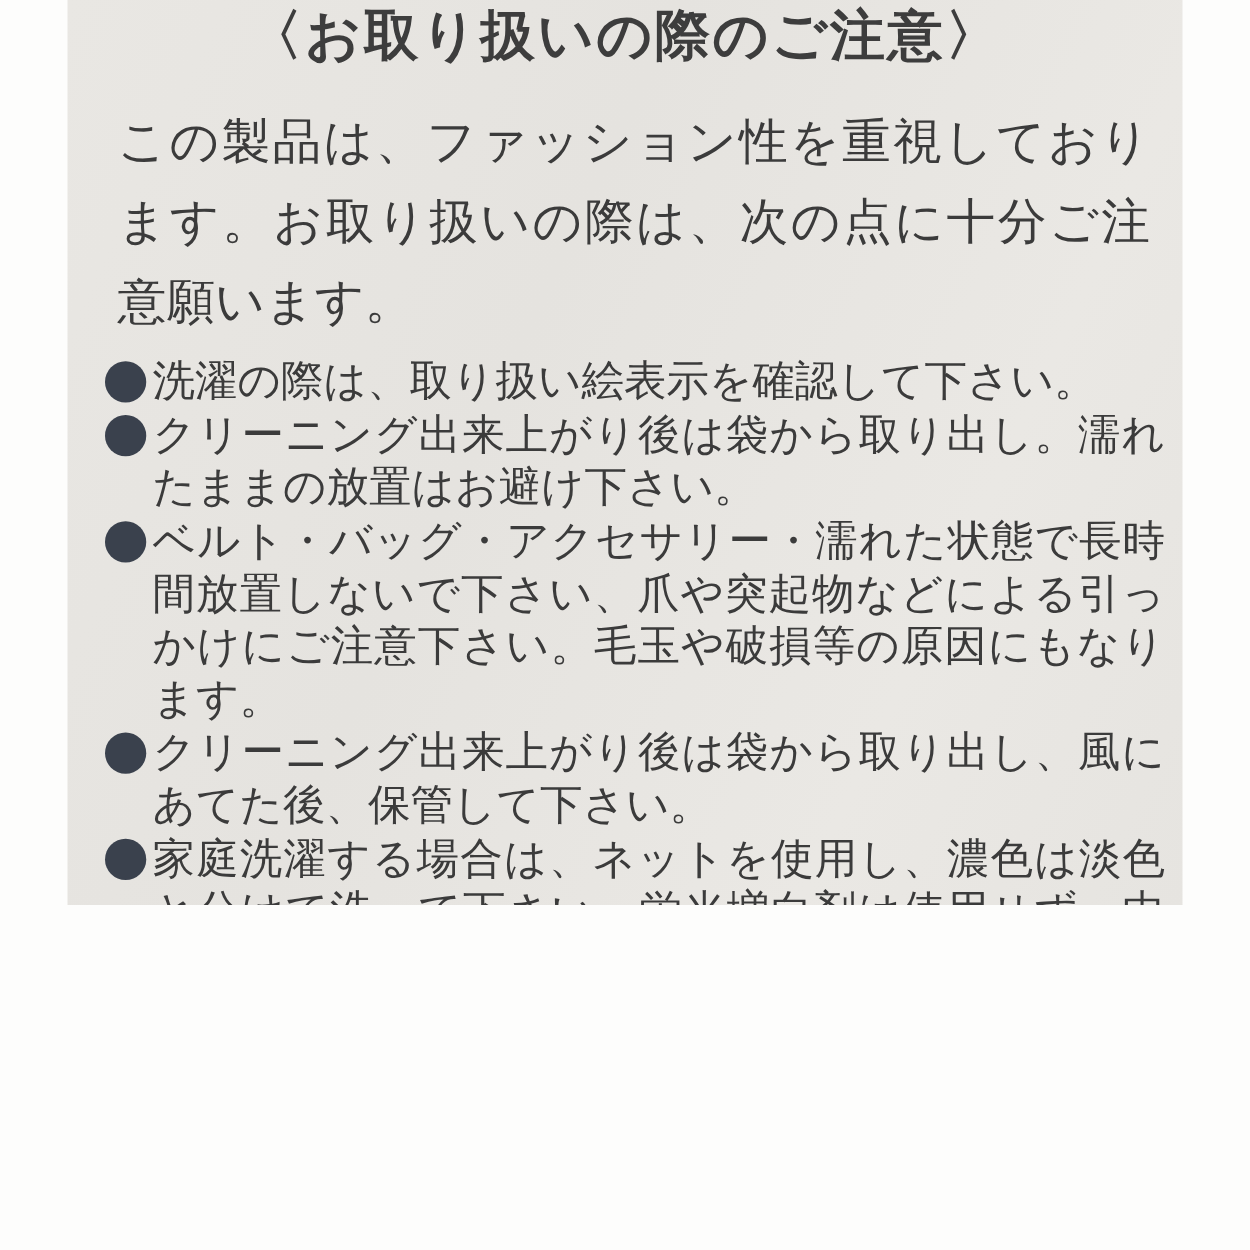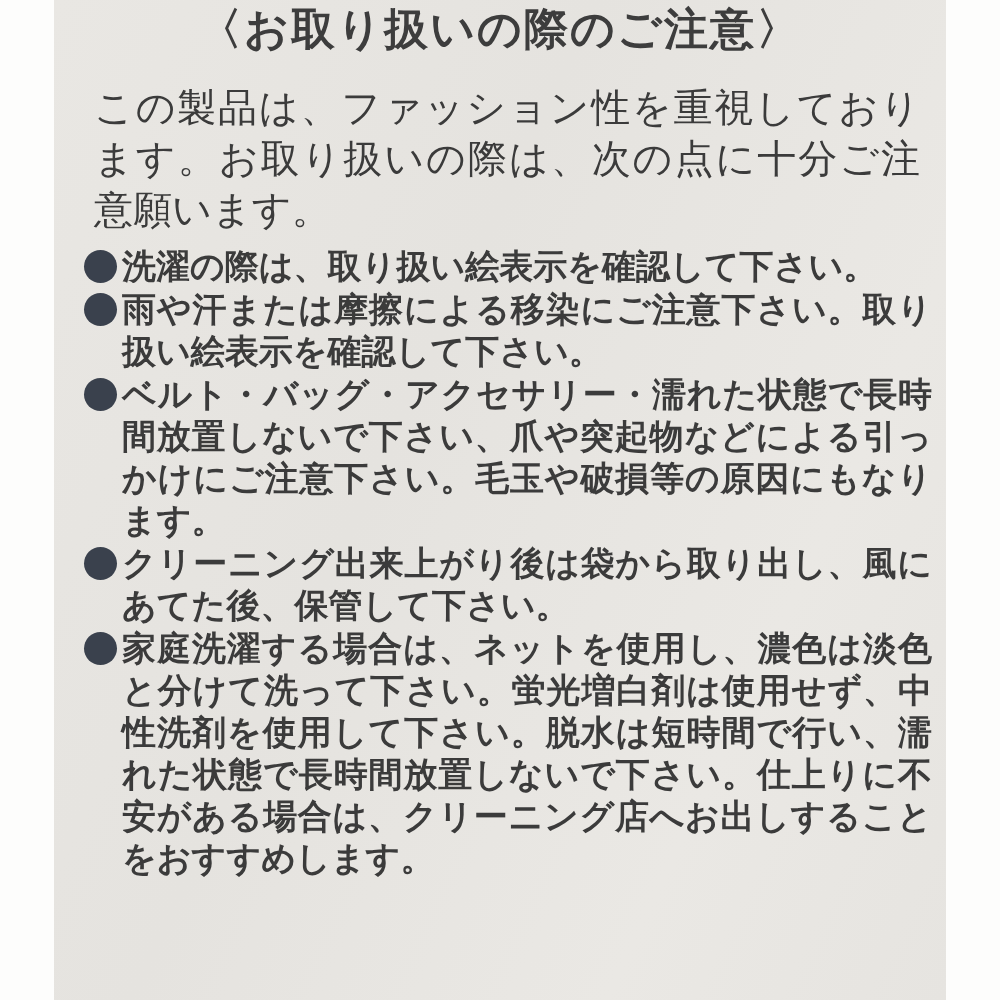--- a/index.html
+++ b/index.html
@@ -11,21 +11,21 @@
     overflow: hidden;
     font-family: "DejaVu Sans", "Liberation Sans", sans-serif;
   }
 
   
   .label-photo {
     position: absolute;
     left: 54px;
     top: 0;
     width: 892px;
-    height: 1000px;
+    height: 724px;
     background: linear-gradient(115deg, #e9e7e3 0%, #e5e3df 40%, #eae8e4 75%, #e6e4e0 100%);
     color: #3b3b3b;
     box-sizing: border-box;
     overflow: hidden;
   }
 
   .label-title {
     margin: 0;
     padding-top: 2px;
     text-align: center;
@@ -33,38 +33,38 @@
     line-height: 54px;
     font-weight: 600;
     letter-spacing: 2px;
     color: #3d3d3d;
     white-space: nowrap;
   }
 
   .label-intro {
     margin: 26px 26px 10px 40px;
     font-size: 39px;
-    line-height: 51px;
+    line-height: 64px;
     font-weight: 500;
     color: #3b3b3b;
     text-align: justify;
   }
 
   .instruction-list {
     list-style: none;
     margin: 0 14px 0 30px;
     padding: 0;
   }
 
   .instruction-item {
     display: flex;
     align-items: flex-start;
     font-size: 34px;
     line-height: 42px;
-    font-weight: 700;
+    font-weight: 400;
     color: #3b3b3b;
     margin-bottom: 1px;
     text-align: justify;
   }
 
   .bullet-dot {
     flex: 0 0 38px;
     width: 38px;
     height: 42px;
     position: relative;
@@ -96,21 +96,21 @@
 
   <ul class="instruction-list">
 
     <li class="instruction-item">
       <span class="bullet-dot"></span>
       <span class="instruction-text">洗濯の際は、取り扱い絵表示を確認して下さい。</span>
     </li>
 
     <li class="instruction-item">
       <span class="bullet-dot"></span>
-      <span class="instruction-text">雨や汗または摩擦による移染にご注意下さい。取り扱い絵表示を確認して下さい。</span>
+      <span class="instruction-text">クリーニング出来上がり後は袋から取り出し。濡れたままの放置はお避け下さい。</span>
     </li>
 
 
     <li class="instruction-item">
       <span class="bullet-dot"></span>
       <span class="instruction-text">ベルト・バッグ・アクセサリー・濡れた状態で長時間放置しないで下さい、爪や突起物などによる引っかけにご注意下さい。毛玉や破損等の原因にもなります。</span>
     </li>
 
     <li class="instruction-item">
       <span class="bullet-dot"></span>

